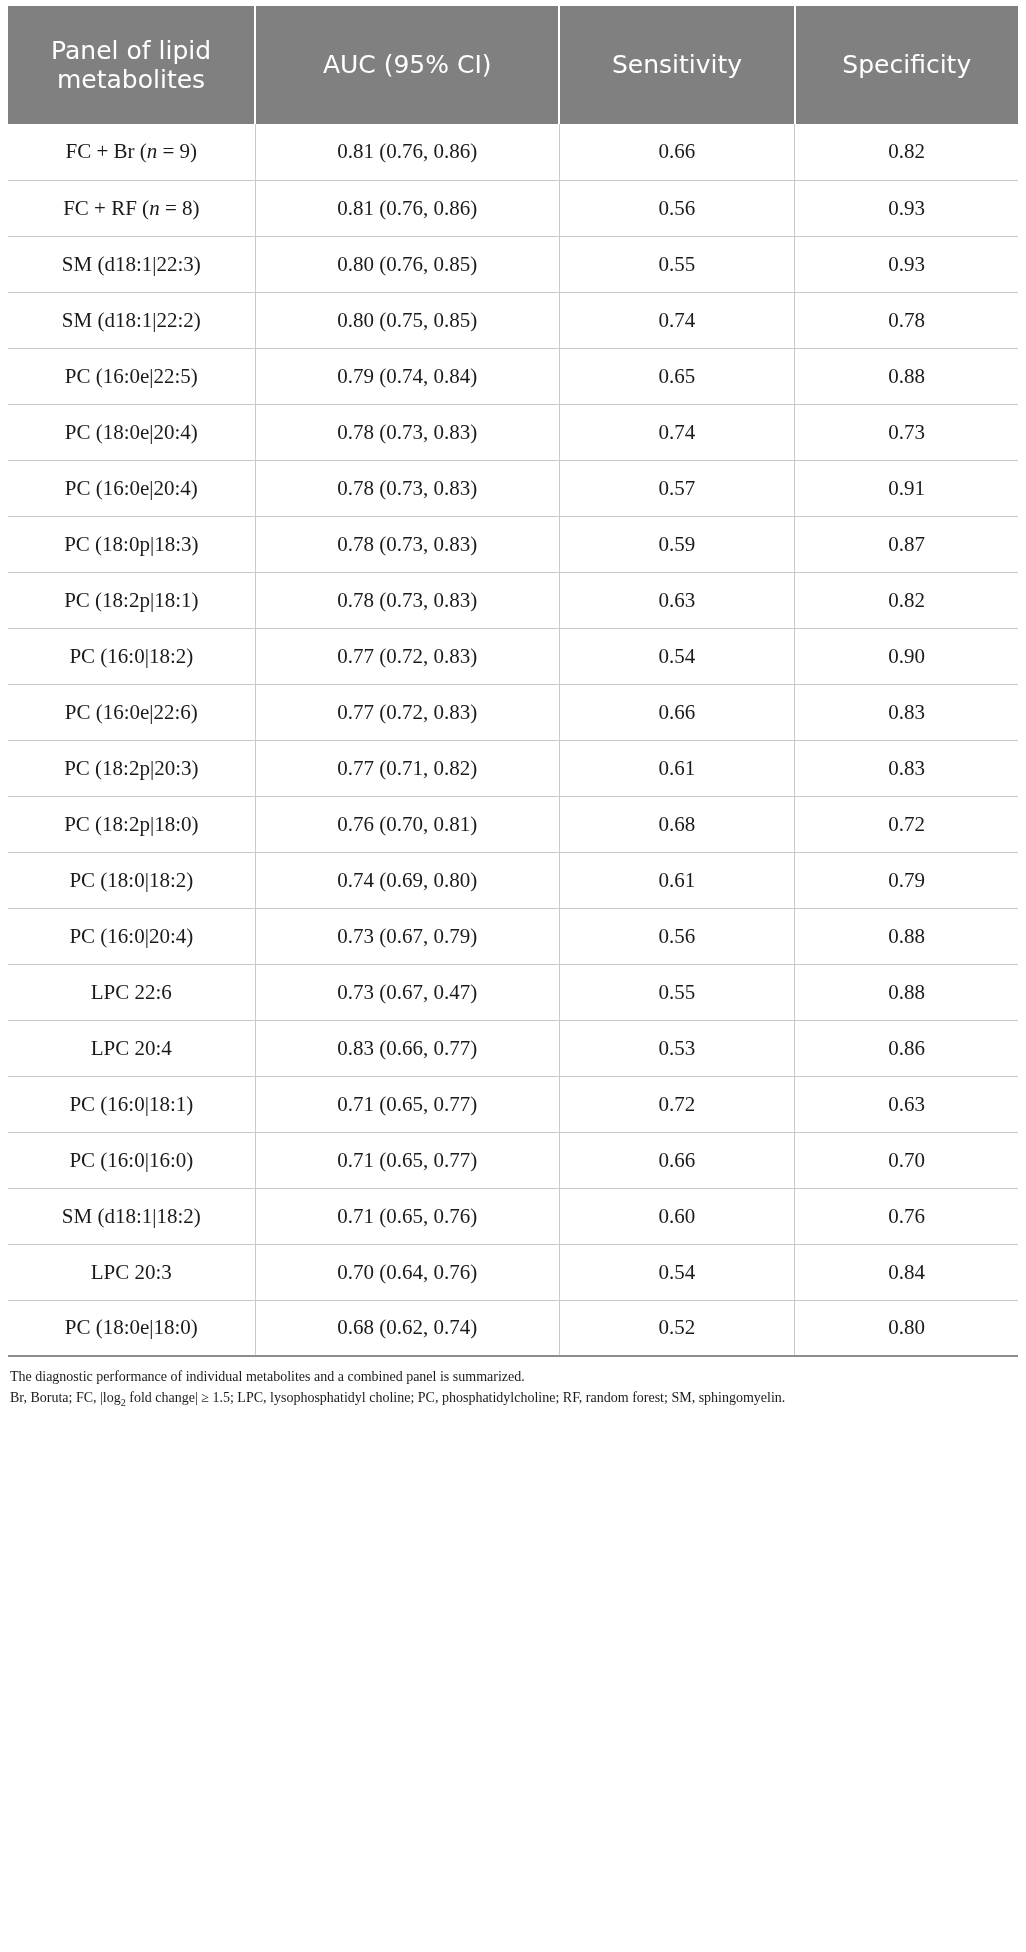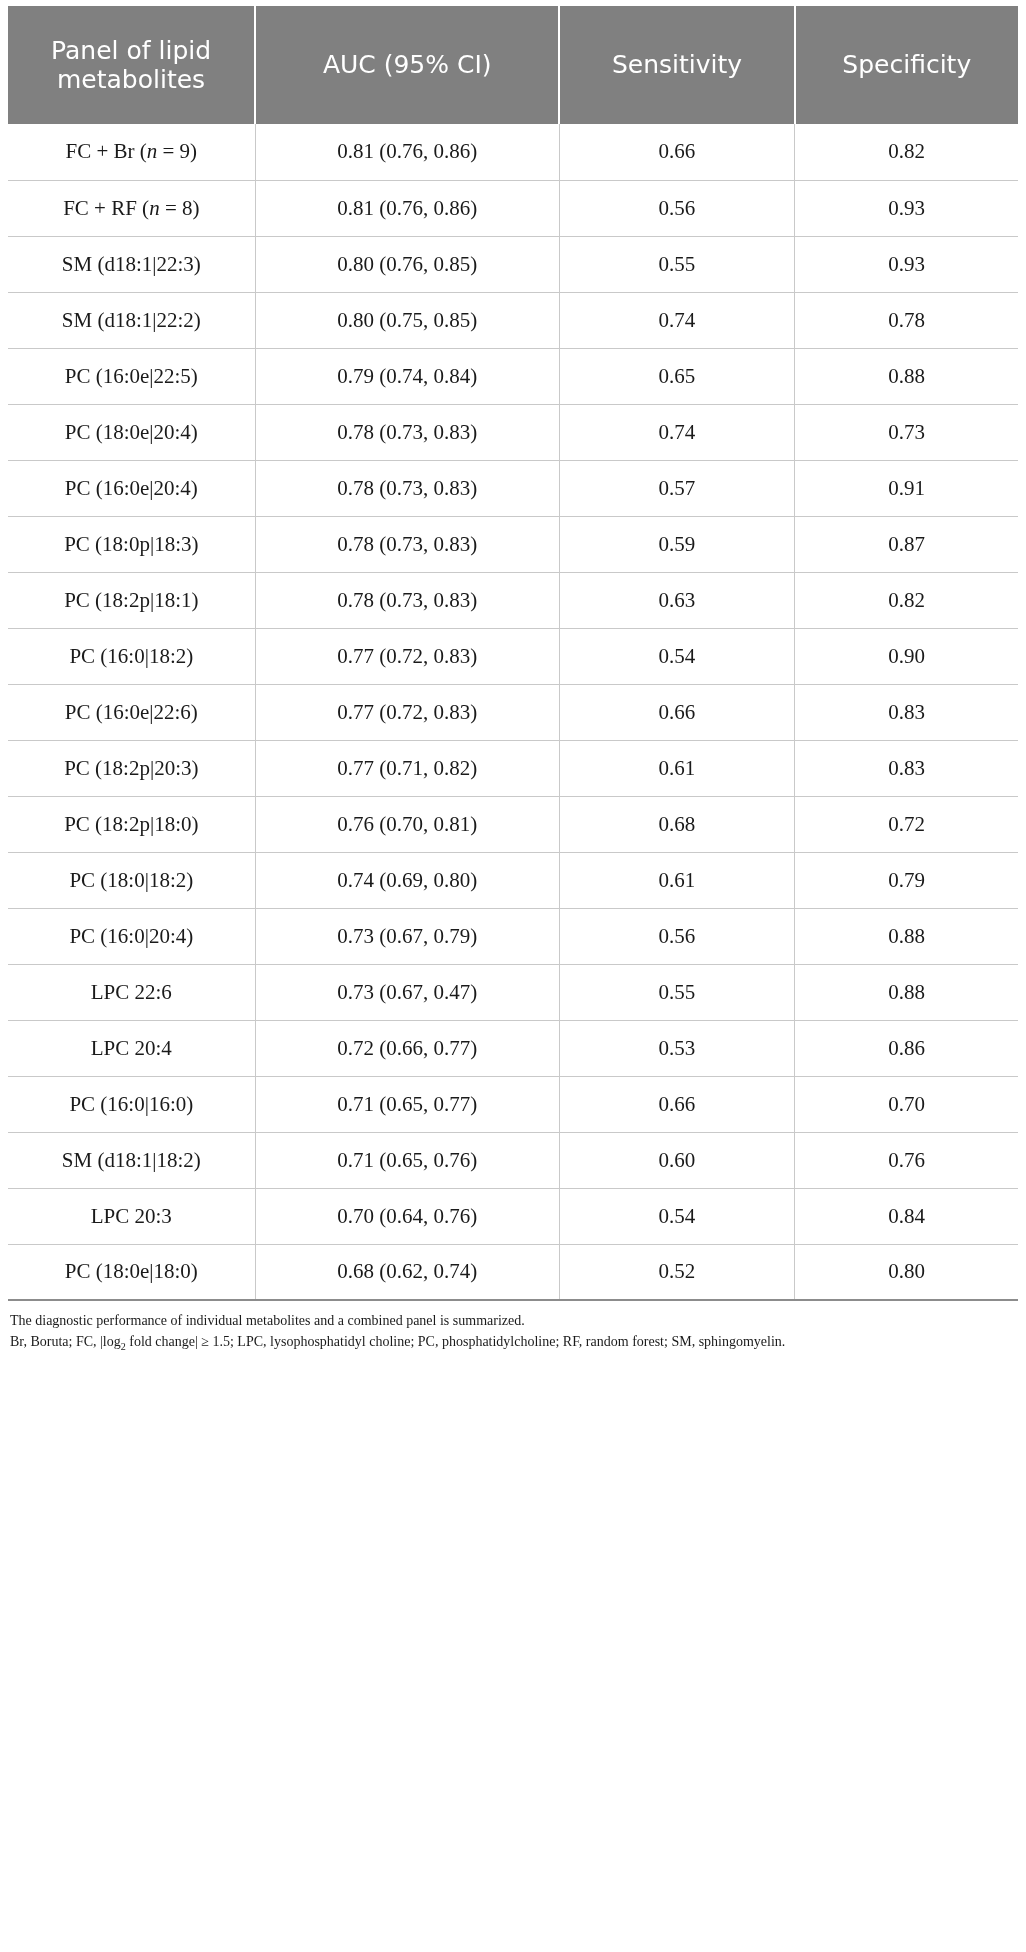--- a/index.html
+++ b/index.html
@@ -198,23 +198,29 @@
           <td>0.88</td>
         </tr>
         <tr>
           <td>LPC 22:6</td>
           <td>0.73 (0.67, 0.47)</td>
           <td>0.55</td>
           <td>0.88</td>
         </tr>
         <tr>
           <td>LPC 20:4</td>
-          <td>0.72 (0.66, 0.77)</td>
+          <td>0.83 (0.66, 0.77)</td>
           <td>0.53</td>
           <td>0.86</td>
+        </tr>
+        <tr>
+          <td>PC (16:0|18:1)</td>
+          <td>0.71 (0.65, 0.77)</td>
+          <td>0.72</td>
+          <td>0.63</td>
         </tr>
         <tr>
           <td>PC (16:0|16:0)</td>
           <td>0.71 (0.65, 0.77)</td>
           <td>0.66</td>
           <td>0.70</td>
         </tr>
         <tr>
           <td>SM (d18:1|18:2)</td>
           <td>0.71 (0.65, 0.76)</td>

